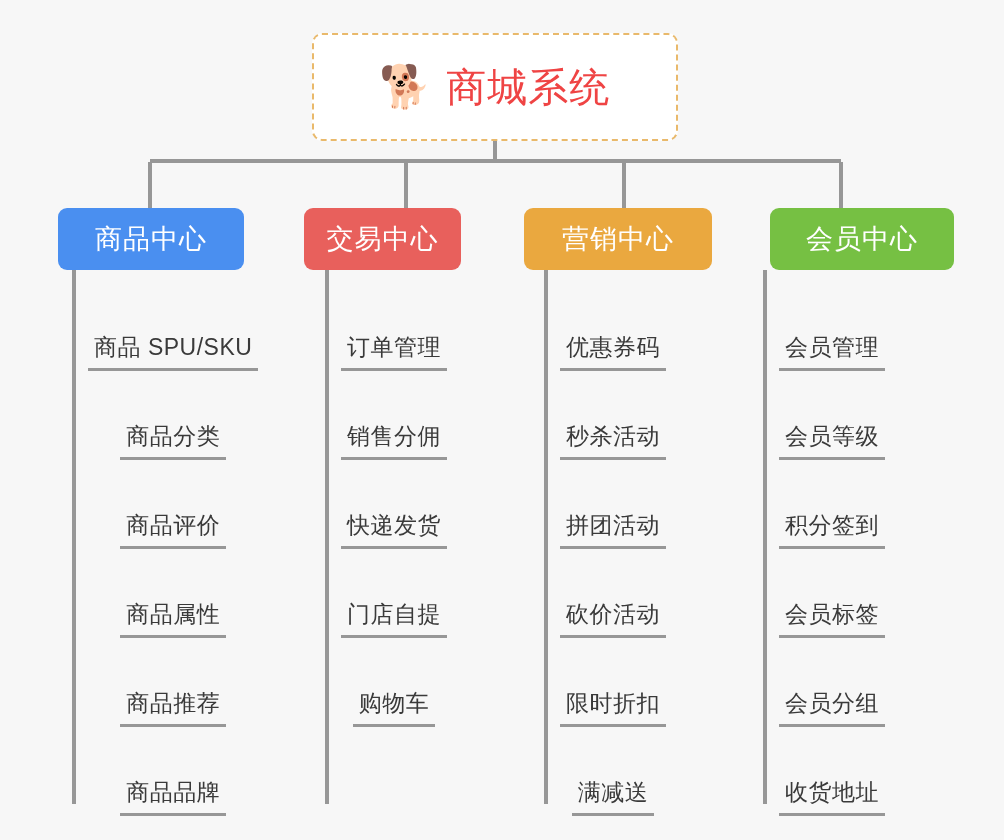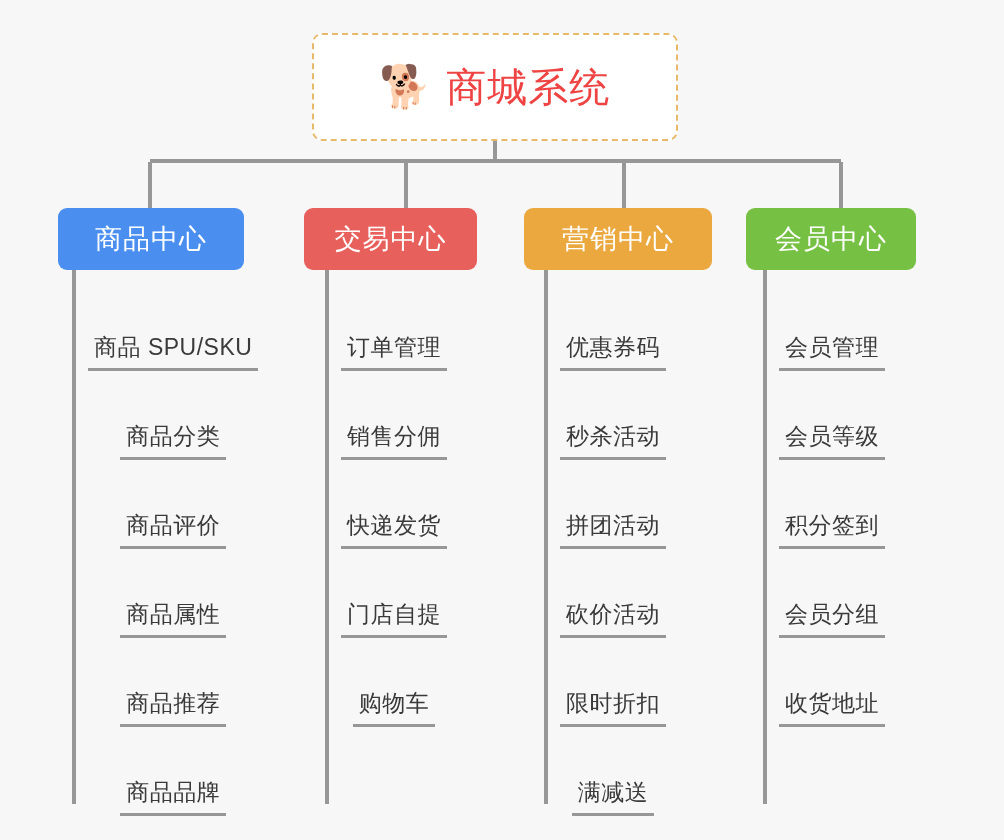--- a/index.html
+++ b/index.html
@@ -157,21 +157,21 @@
       </li>
       <li class="leaf-item">
         <span class="leaf-label">商品推荐</span>
       </li>
       <li class="leaf-item">
         <span class="leaf-label">商品品牌</span>
       </li>
     </ul>
     <div class="column" style="left: 0px;">
       <div class="col-drop" style="left: 404px;"></div>
-      <div class="cat-box" style="left: 304px; width: 173px; background: rgb(232, 96, 92);">
+      <div class="cat-box" style="left: 304px; width: 157px; background: rgb(232, 96, 92);">
         <span>交易中心</span>
       </div>
     </div>
     <div class="leaf-trunk" style="left: 325px; top: 270px; height: 534px;"></div>
     <ul class="leaf-list" style="left: 329px; top: 270px;">
       <li class="leaf-item">
         <span class="leaf-label">订单管理</span>
       </li>
       <li class="leaf-item">
         <span class="leaf-label">销售分佣</span>
@@ -208,35 +208,38 @@
       </li>
       <li class="leaf-item">
         <span class="leaf-label">限时折扣</span>
       </li>
       <li class="leaf-item">
         <span class="leaf-label">满减送</span>
       </li>
     </ul>
     <div class="column" style="left: 0px;">
       <div class="col-drop" style="left: 839px;"></div>
-      <div class="cat-box" style="left: 746px; width: 170px; background: rgb(118, 192, 67);">
+      <div class="cat-box" style="left: 770px; width: 184px; background: rgb(118, 192, 67);">
         <span>会员中心</span>
       </div>
     </div>
     <div class="leaf-trunk" style="left: 763px; top: 270px; height: 534px;"></div>
     <ul class="leaf-list" style="left: 767px; top: 270px;">
       <li class="leaf-item">
         <span class="leaf-label">会员管理</span>
       </li>
       <li class="leaf-item">
         <span class="leaf-label">会员等级</span>
       </li>
       <li class="leaf-item">
         <span class="leaf-label">积分签到</span>
       </li>
       <li class="leaf-item">
+        <span class="leaf-label">会员标签</span>
+      </li>
+      <li class="leaf-item">
         <span class="leaf-label">会员分组</span>
       </li>
       <li class="leaf-item">
         <span class="leaf-label">收货地址</span>
       </li>
     </ul>
   </div>
 
 </body></html>

